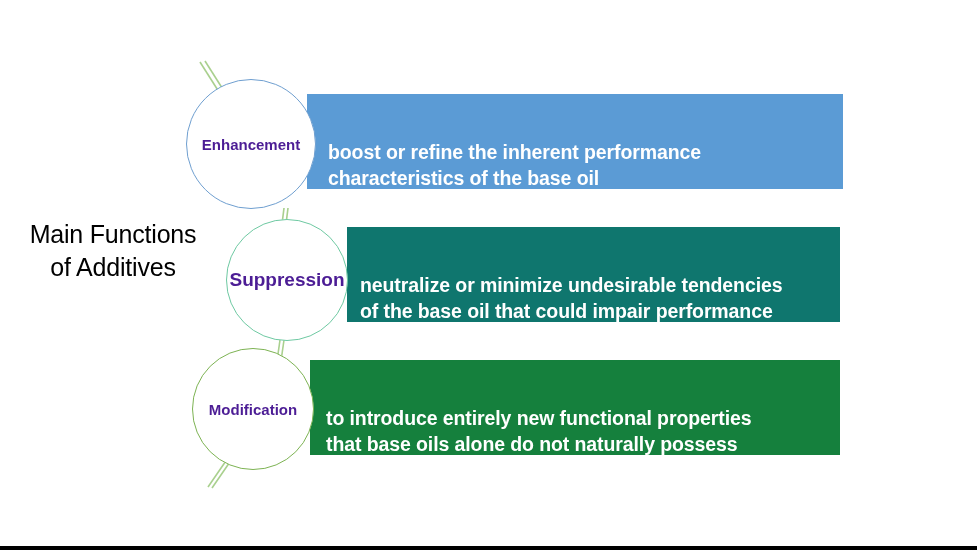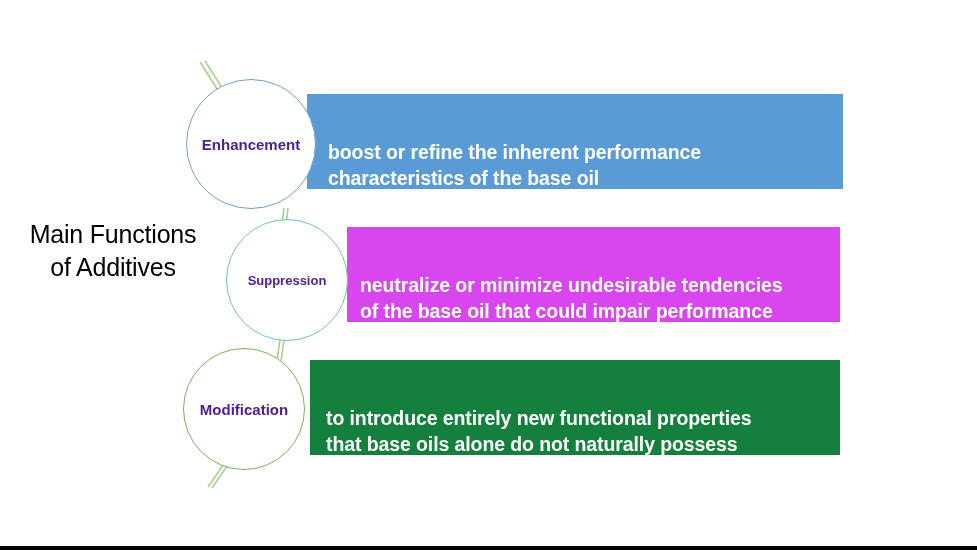--- a/index.html
+++ b/index.html
@@ -91,32 +91,32 @@
 
   
   #band-2 {
     left: 347px; top: 227px; width: 493px; height: 95px;
     background: #4FC18C;
     padding-left: 13px; padding-right: 10px;
   }
   #circle-2 {
     left: 226px; top: 219px; width: 122px; height: 122px;
     border: 1.3px solid #6ec9a2;
-    font-size: 13px;
+    font-size: 19px;
     z-index: 3;
   }
 
   
   #band-3 {
     left: 310px; top: 360px; width: 530px; height: 95px;
     background: #70AD47;
     padding-left: 16px; padding-right: 10px;
   }
   #circle-3 {
-    left: 183px; top: 348px; width: 122px; height: 122px;
+    left: 192px; top: 348px; width: 122px; height: 122px;
     border: 1.3px solid #7db353;
     font-size: 15px;
     z-index: 3;
   }
 </style>
 </head>
 <body>
 
 <div id="slide" style="background: rgb(255, 255, 255); border-bottom-color: rgb(0, 0, 0);">
 
@@ -142,21 +142,21 @@
 Additives</div>
 
   <div class="band" id="band-1" style="background: rgb(91, 155, 213);">
     <span class="band-text">boost or refine the inherent performance
 characteristics of the base oil</span>
   </div>
   <div class="circle" id="circle-1" style="border-color: rgb(111, 159, 208);">
     <span>Enhancement</span>
   </div>
 
-  <div class="band" id="band-2" style="background: #d946ef;">
+  <div class="band" id="band-2" style="background: #0f766e;">
     <span class="band-text">neutralize or minimize undesirable tendencies
 of the base oil that could impair performance</span>
   </div>
   <div class="circle" id="circle-2" style="border-color: rgb(110, 201, 162);">
     <span>Suppression</span>
   </div>
 
   <div class="band" id="band-3" style="background: #15803d;">
     <span class="band-text">to introduce entirely new functional properties
 that base oils alone do not naturally possess</span>

